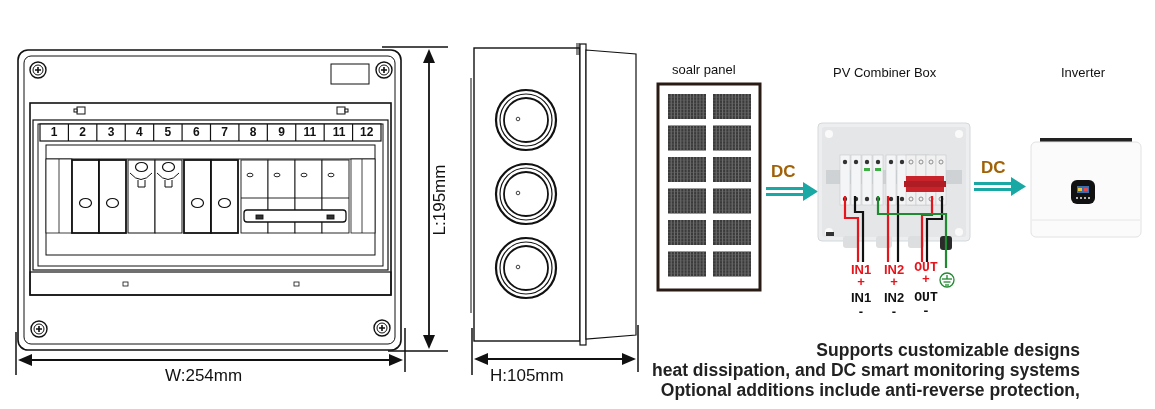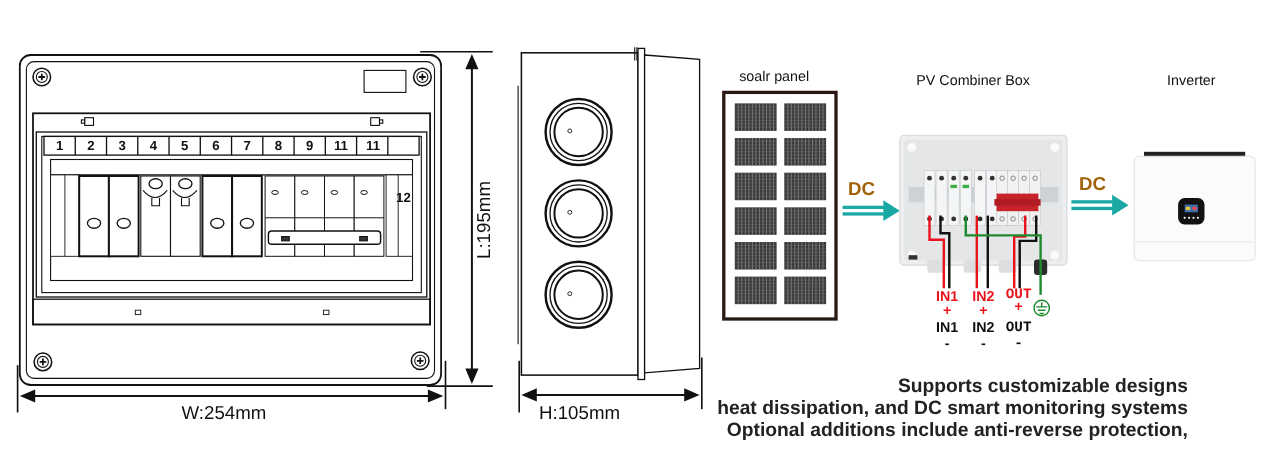--- a/index.html
+++ b/index.html
@@ -526,21 +526,21 @@
     <div class="lbl num" style="left: 68.4167px; top: 125px; width: 28.4167px;">2</div>
     <div class="lbl num" style="left: 96.8333px; top: 125px; width: 28.4167px;">3</div>
     <div class="lbl num" style="left: 125.25px; top: 125px; width: 28.4167px;">4</div>
     <div class="lbl num" style="left: 153.667px; top: 125px; width: 28.4167px;">5</div>
     <div class="lbl num" style="left: 182.083px; top: 125px; width: 28.4167px;">6</div>
     <div class="lbl num" style="left: 210.5px; top: 125px; width: 28.4167px;">7</div>
     <div class="lbl num" style="left: 238.917px; top: 125px; width: 28.4167px;">8</div>
     <div class="lbl num" style="left: 267.333px; top: 125px; width: 28.4167px;">9</div>
     <div class="lbl num" style="left: 295.75px; top: 125px; width: 28.4167px;">11</div>
     <div class="lbl num" style="left: 324.167px; top: 125px; width: 30px;">11</div>
-    <div class="lbl num" style="left: 352.583px; top: 125px; width: 28.4167px; margin-top: 48px;">12</div>
+    <div class="lbl num" style="left: 352.583px; top: 125px; width: 28.4167px;">12</div>
   </div>
 
 <div class="lbl dim" style="left:165px;top:366px;">W:254mm</div>
 <div class="lbl dim" style="left:395px;top:190px;transform:rotate(-90deg);transform-origin:center;width:90px;text-align:center;">L:195mm</div>
 <div class="lbl dim" style="left:490px;top:366px;">H:105mm</div>
 
 <div class="lbl title" style="left:672px;top:62px;">soalr panel</div>
 <div class="lbl title" style="left:833px;top:65px;">PV Combiner Box</div>
 <div class="lbl title" style="left:1061px;top:65px;">Inverter</div>
 

